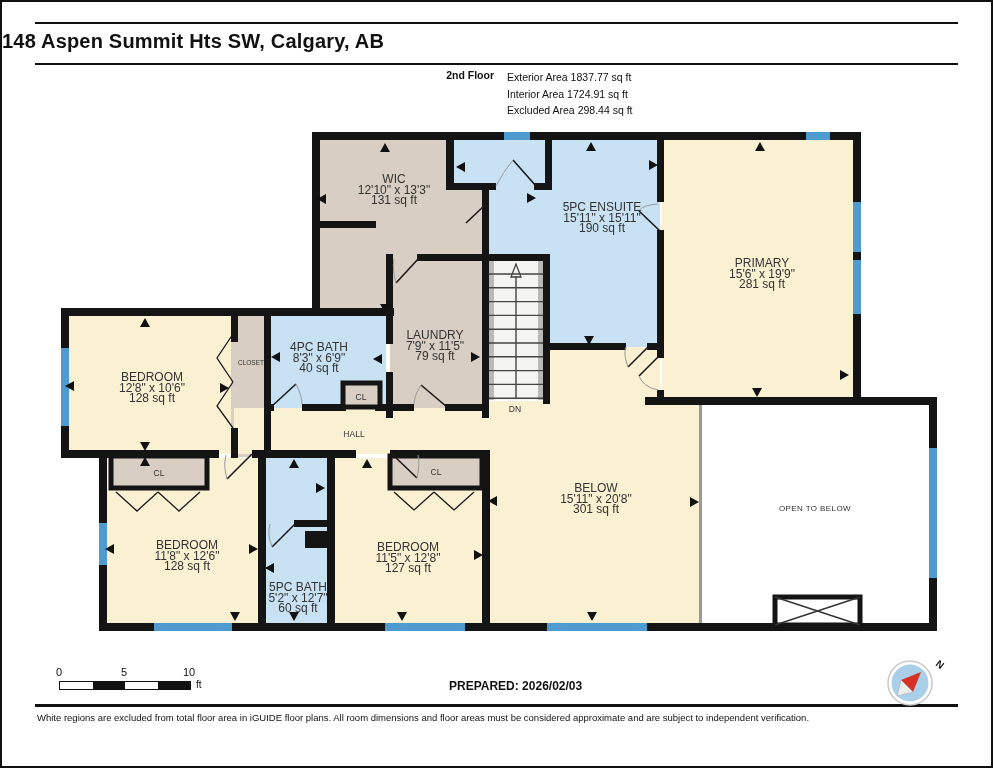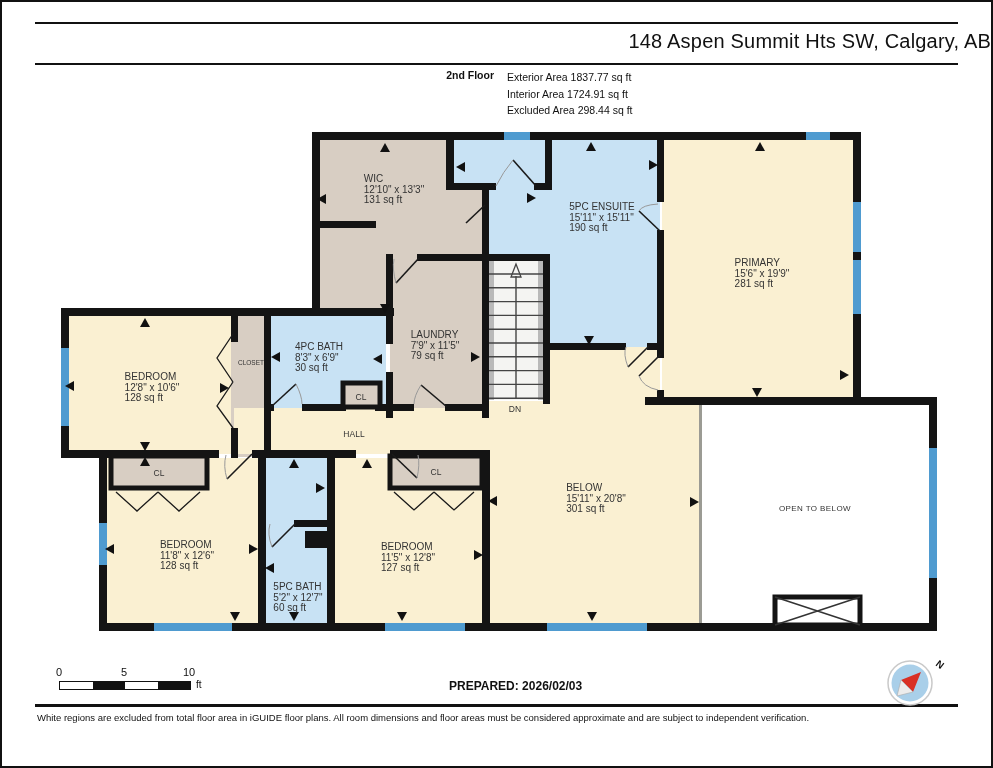--- a/index.html
+++ b/index.html
@@ -3,28 +3,28 @@
 <meta charset="utf-8">
 <style>
   html,body{margin:0;padding:0;background:#fff;}
   .page{
     position:relative;width:993px;height:768px;background:#fff;
     border:2px solid #111;box-sizing:border-box;overflow:hidden;
     font-family:"Liberation Sans","DejaVu Sans",sans-serif;color:#222;
   }
   .frame-line{position:absolute;left:33px;width:923px;background:#111;}
   .title{
-    position:absolute;top:28px;left:0;width:100%;text-align:right;
-    font-size:20px;font-weight:normal;color:#111;letter-spacing:.2px;
+    position:absolute;top:28px;left:0;width:100%;text-align:left;
+    font-size:20px;font-weight:bold;color:#111;letter-spacing:.2px;
   }
   .floor-label{position:absolute;top:67px;right:497px;font-size:10.5px;font-weight:bold;color:#111;}
   .stats{position:absolute;top:67px;left:505px;font-size:10.5px;color:#111;line-height:16.5px;}
   .rlabel{
-    position:absolute;transform:translate(-50%,-50%);text-align:left;
-    font-size:10px;line-height:10.5px;color:#333;white-space:nowrap;
+    position:absolute;transform:translate(-50%,-50%);text-align:center;
+    font-size:12px;line-height:10.5px;color:#333;white-space:nowrap;
   }
   .rlabel span{display:block;}
   .slabel{
     position:absolute;transform:translate(-50%,-50%);
     font-size:8.5px;color:#333;white-space:nowrap;
   }
   .slabel.tiny{font-size:6.5px;}
   .openlabel{font-size:8px;letter-spacing:.4px;color:#333;margin-top:8px;}
   
   .scalebar{position:absolute;left:57px;top:664px;width:130px;height:28px;}
@@ -243,21 +243,21 @@
       <span>281 sq ft</span>
   </div>
   <div class="rlabel" style="left:150px;top:386px">
     <span>BEDROOM</span>
       <span>12'8" x 10'6"</span>
       <span>128 sq ft</span>
   </div>
   <div class="rlabel" style="left:317px;top:356px">
     <span>4PC BATH</span>
       <span>8'3" x 6'9"</span>
-      <span>30 sq ft</span>
+      <span>40 sq ft</span>
   </div>
   <div class="rlabel" style="left:433px;top:344px">
     <span>LAUNDRY</span>
       <span>7'9" x 11'5"</span>
       <span>79 sq ft</span>
   </div>
   <div class="rlabel" style="left:185px;top:554px">
     <span>BEDROOM</span>
       <span>11'8" x 12'6"</span>
       <span>128 sq ft</span>

